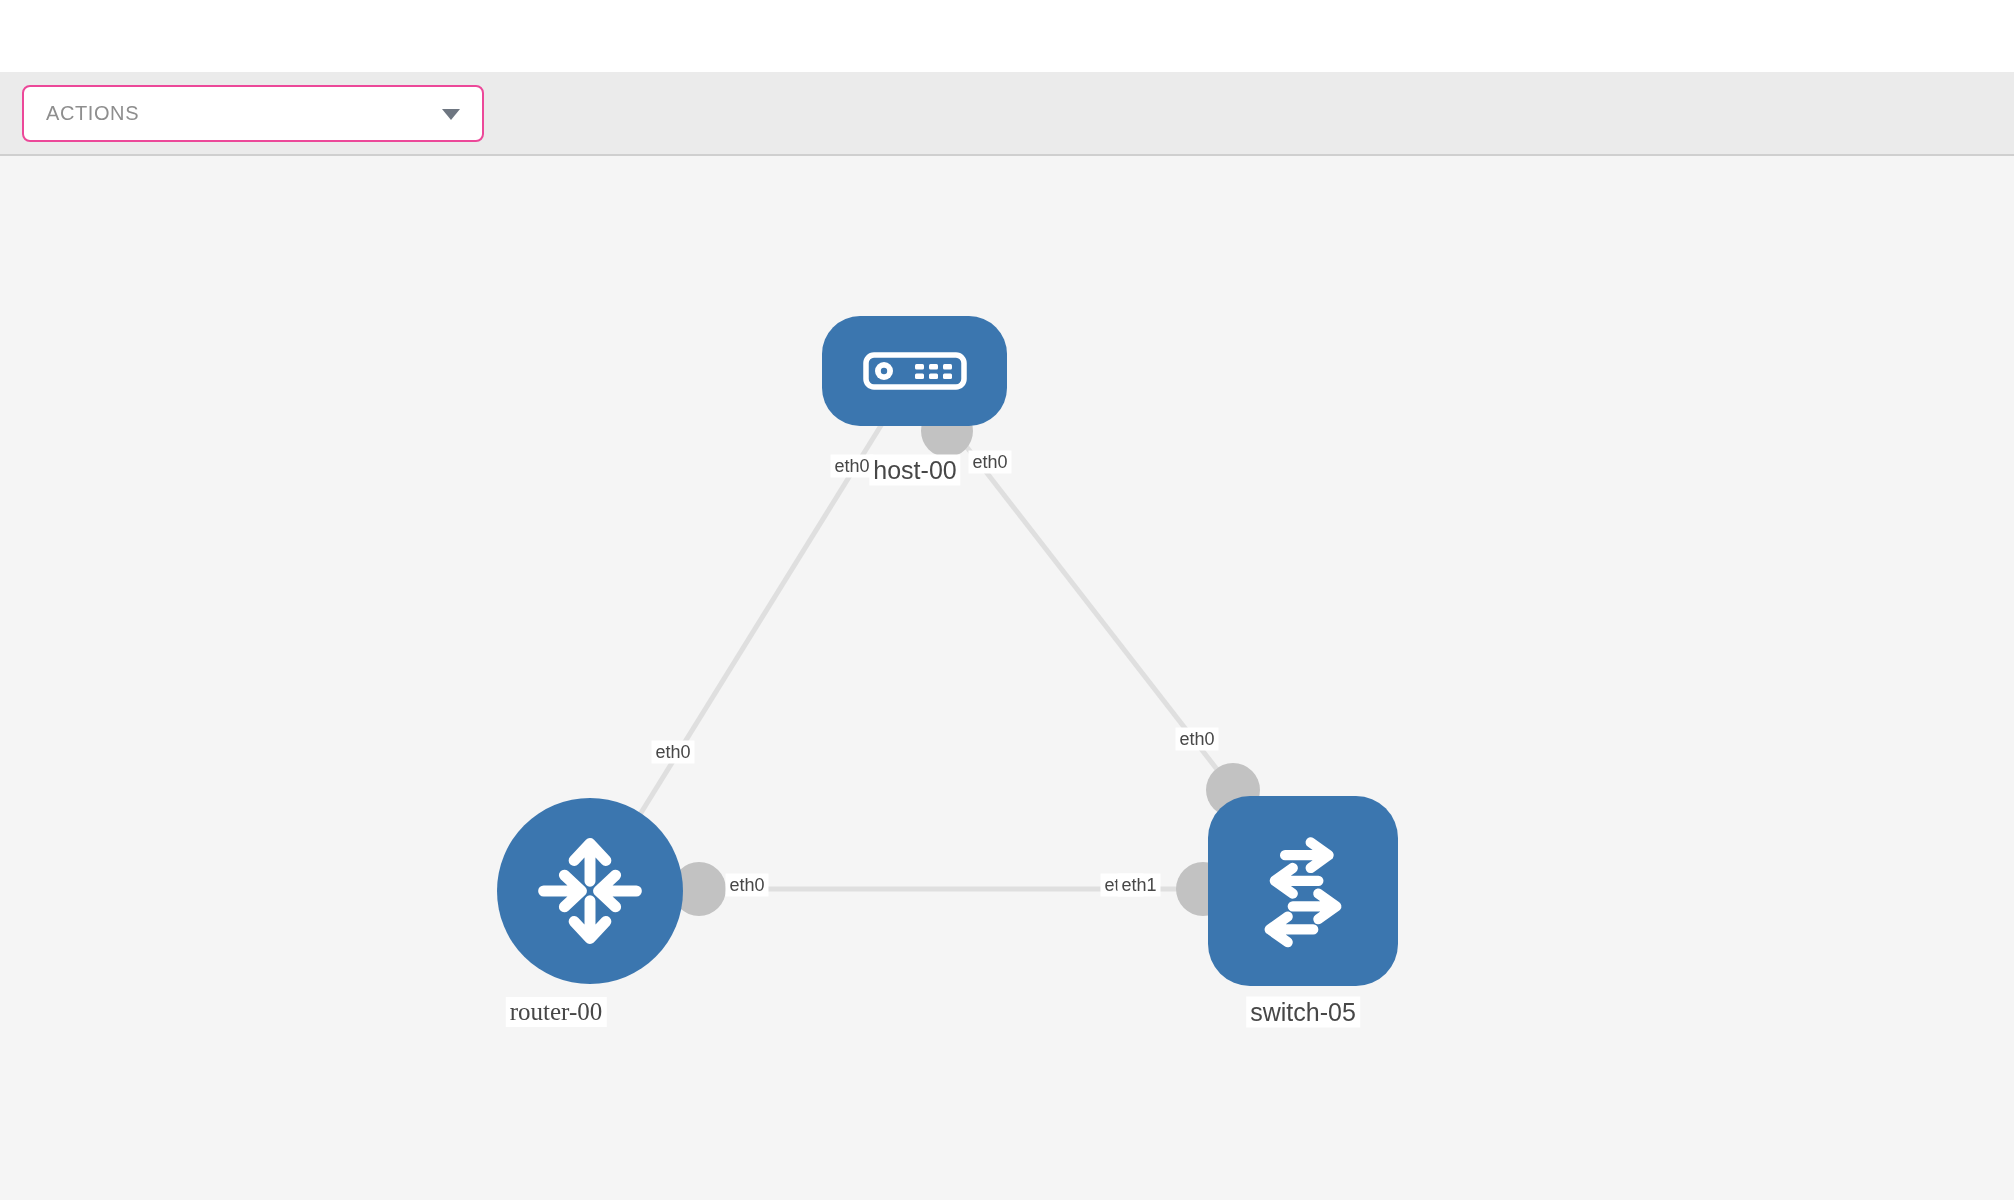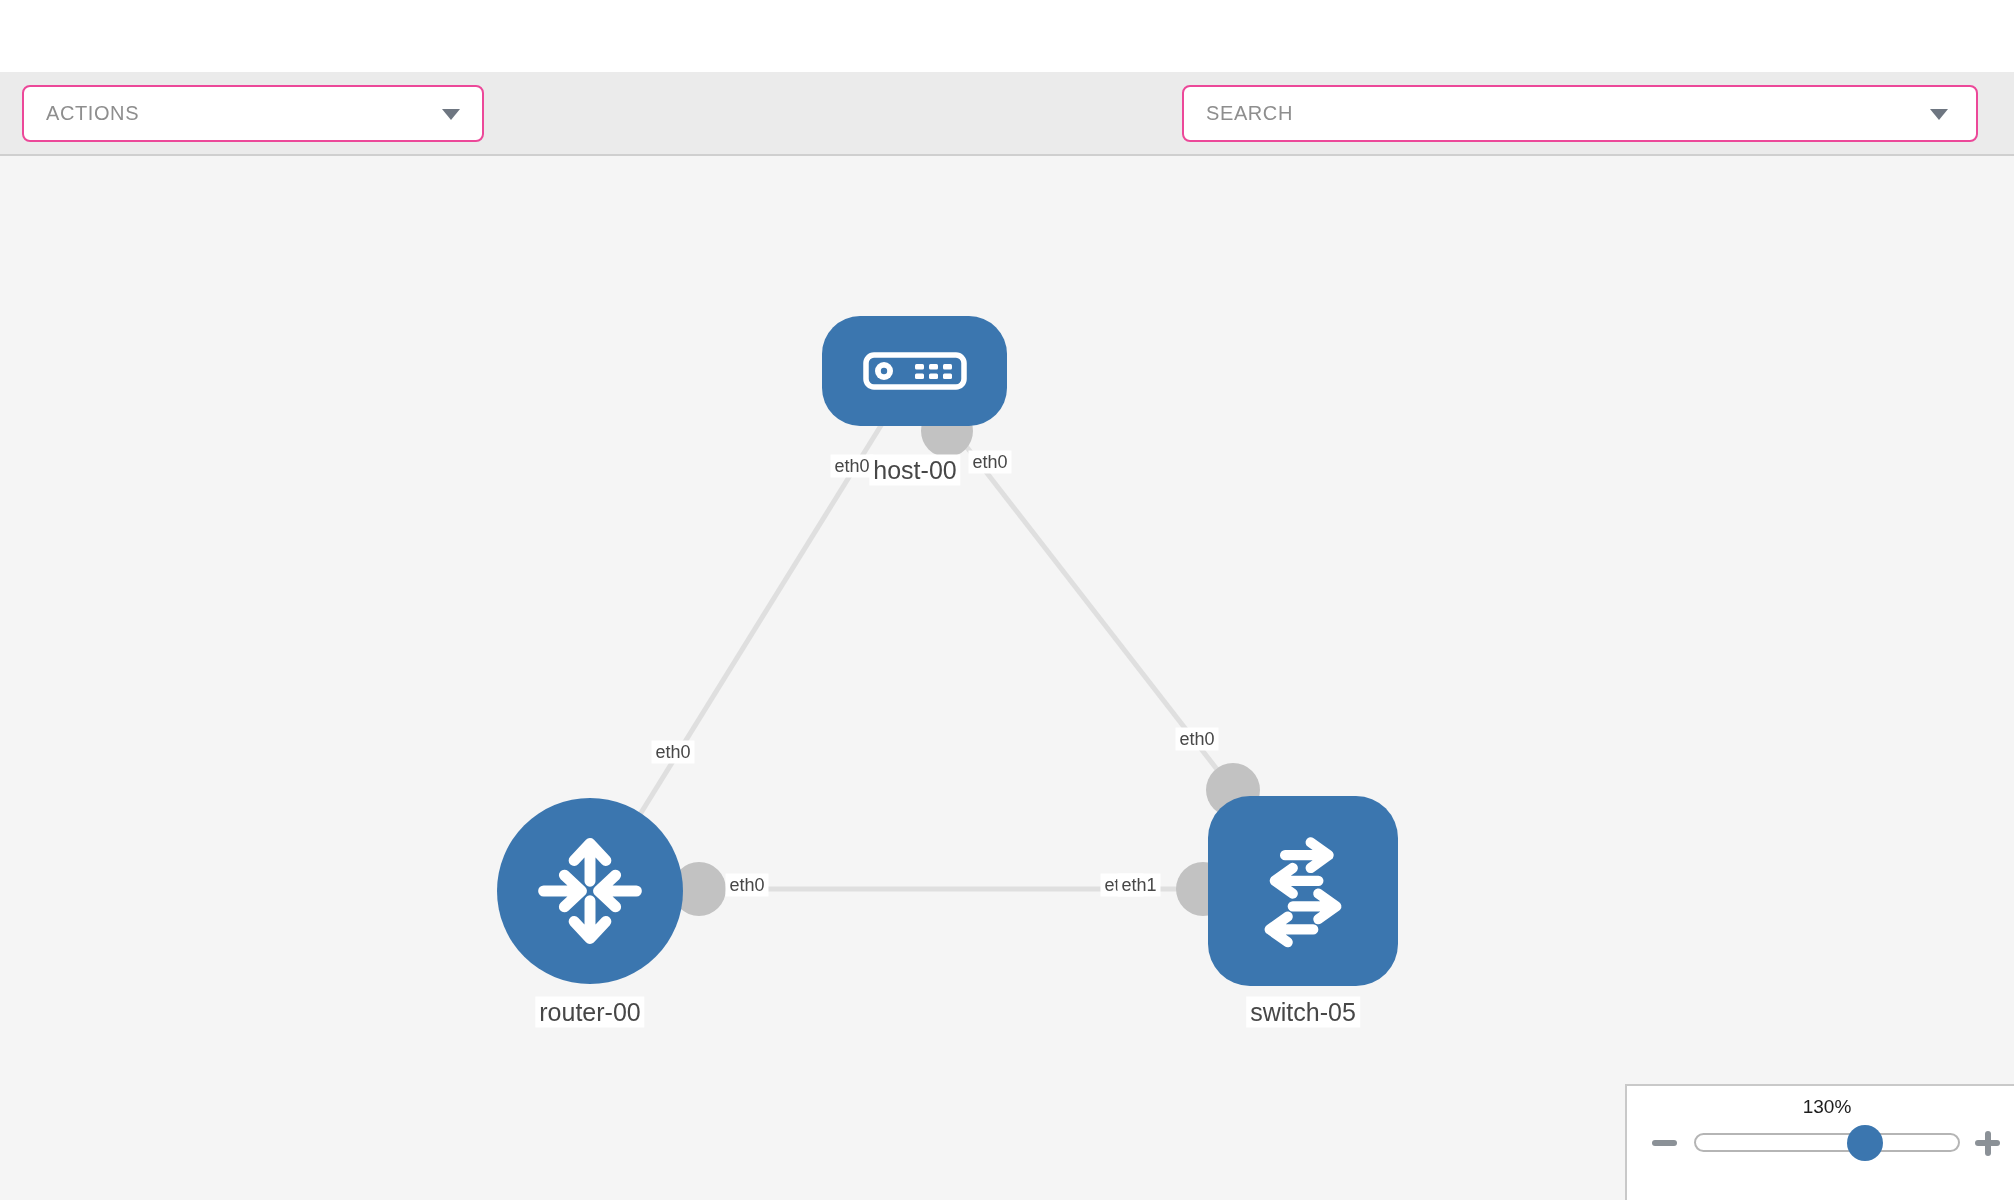--- a/index.html
+++ b/index.html
@@ -115,24 +115,20 @@
     </div>
 
     <div class="tool-icon key-btn">
       <svg viewBox="0 0 512 512">
         <g transform="translate(512,0) scale(-1,1)">
           <path d="M512 176.001C512 273.203 433.202 352 336 352c-11.22 0-22.19-1.062-32.827-3.069l-24.012 27.014A23.999 23.999 0 0 1 261.223 384H224v40c0 13.255-10.745 24-24 24h-40v40c0 13.255-10.745 24-24 24H24c-13.255 0-24-10.745-24-24v-78.059c0-6.365 2.529-12.47 7.029-16.971l161.802-161.802C163.108 213.814 160 195.271 160 176 160 78.798 238.797.001 335.999 0 433.488-.001 512 78.511 512 176.001zM336 128c0 26.51 21.49 48 48 48s48-21.49 48-48-21.49-48-48-48-48 21.49-48 48z"></path>
         </g>
       </svg>
     </div>
 
-    <div class="select-box search-box">
-      <span class="select-text">SEARCH</span>
-      <span class="caret"></span>
-    </div>
   </div>
 
   <div class="canvas">
 
     <svg class="links-layer" width="2014" height="1044">
 
       <line x1="885" y1="263" x2="600" y2="723" stroke="#dfdfdf" stroke-width="5"></line>
       <line x1="945" y1="263" x2="1233" y2="634" stroke="#dfdfdf" stroke-width="5"></line>
       <line x1="660" y1="733" x2="1230" y2="733" stroke="#dfdfdf" stroke-width="5"></line>
 
@@ -182,29 +178,18 @@
 
     <div class="graph-label eth-label" style="left:852px; top:310px;">eth0</div>
     <div class="graph-label eth-label" style="left:990px; top:306px;">eth0</div>
     <div class="graph-label eth-label" style="left:673px; top:596px;">eth0</div>
     <div class="graph-label eth-label" style="left:1197px; top:583px;">eth0</div>
     <div class="graph-label eth-label" style="left:747px; top:729px;">eth0</div>
     <div class="graph-label eth-label" style="left:1122px; top:729px;">eth0</div>
     <div class="graph-label eth-label" style="left:1139px; top:729px;">eth1</div>
 
     <div class="graph-label node-label" style="left:915px; top:314px;">host-00</div>
-    <div class="graph-label node-label" style="left:590px; top:856px;">router-00</div>
+    <div class="graph-label node-label" style="left:556px; top:856px;font-family:Liberation Serif, serif;">router-00</div>
     <div class="graph-label node-label" style="left:1303px; top:856px;">switch-05</div>
 
-    <div class="zoom-panel">
-      <div class="zoom-level">130%</div>
-      <div class="zoom-minus">
-        <span></span>
-      </div>
-      <div class="zoom-track"></div>
-      <div class="zoom-knob"></div>
-      <div class="zoom-plus">
-        <span></span>
-      </div>
-    </div>
 
   </div>
 </div>
 
 </body></html>

